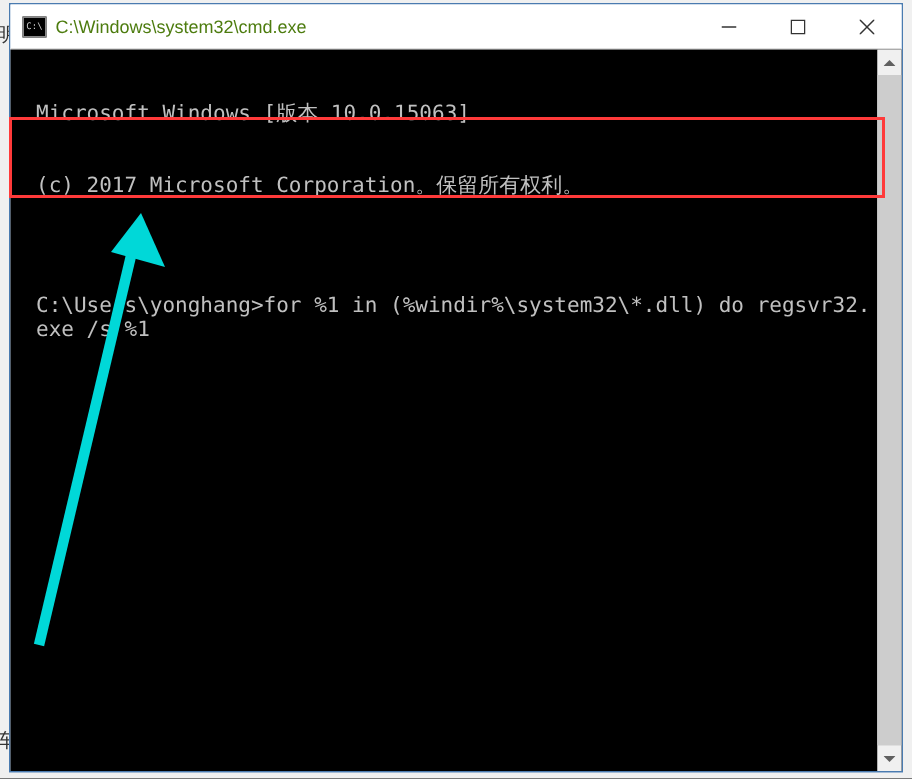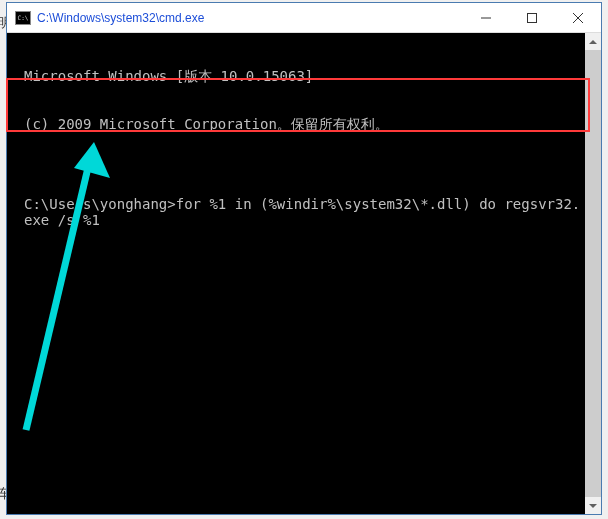--- a/index.html
+++ b/index.html
@@ -48,21 +48,21 @@
     }
     .titlebar-icon::after {
       content: "C:\\";
       color: #ccc;
       font-size: 6px;
       font-family: monospace;
       line-height: 1;
     }
     .titlebar-text {
       font-size: 12px;
-      color: #1d4ed8;
+      color: #4d7c0f;
       flex: 1;
     }
     .window-controls {
       display: flex;
       height: 100%;
     }
     .win-btn {
       width: 46px;
       height: 100%;
       display: flex;
@@ -172,21 +172,21 @@
       <div class="win-btn">
         <svg viewBox="0 0 10 10">
             <line x1="0" y1="0" x2="10" y2="10" stroke="currentColor" stroke-width="1"></line>
             <line x1="10" y1="0" x2="0" y2="10" stroke="currentColor" stroke-width="1"></line>
           </svg>
       </div>
     </div>
   </div>
   <div class="terminal">
     <div class="terminal-line">Microsoft Windows [版本 10.0.15063]</div>
-    <div class="terminal-line">(c) 2009 Microsoft Corporation。保留所有权利。</div>
+    <div class="terminal-line">(c) 2017 Microsoft Corporation。保留所有权利。</div>
     <div class="terminal-line"></div>
     <div class="terminal-line">C:\Users\yonghang&gt;for %1 in (%windir%\system32\*.dll) do regsvr32.exe /s %1</div>
 
     <div class="scrollbar">
       <div class="scroll-btn">
         <svg width="8" height="4" viewBox="0 0 8 4">
             <polygon points="4,0 8,4 0,4" fill="#606060"></polygon>
           </svg>
       </div>
       <div class="scroll-track">

